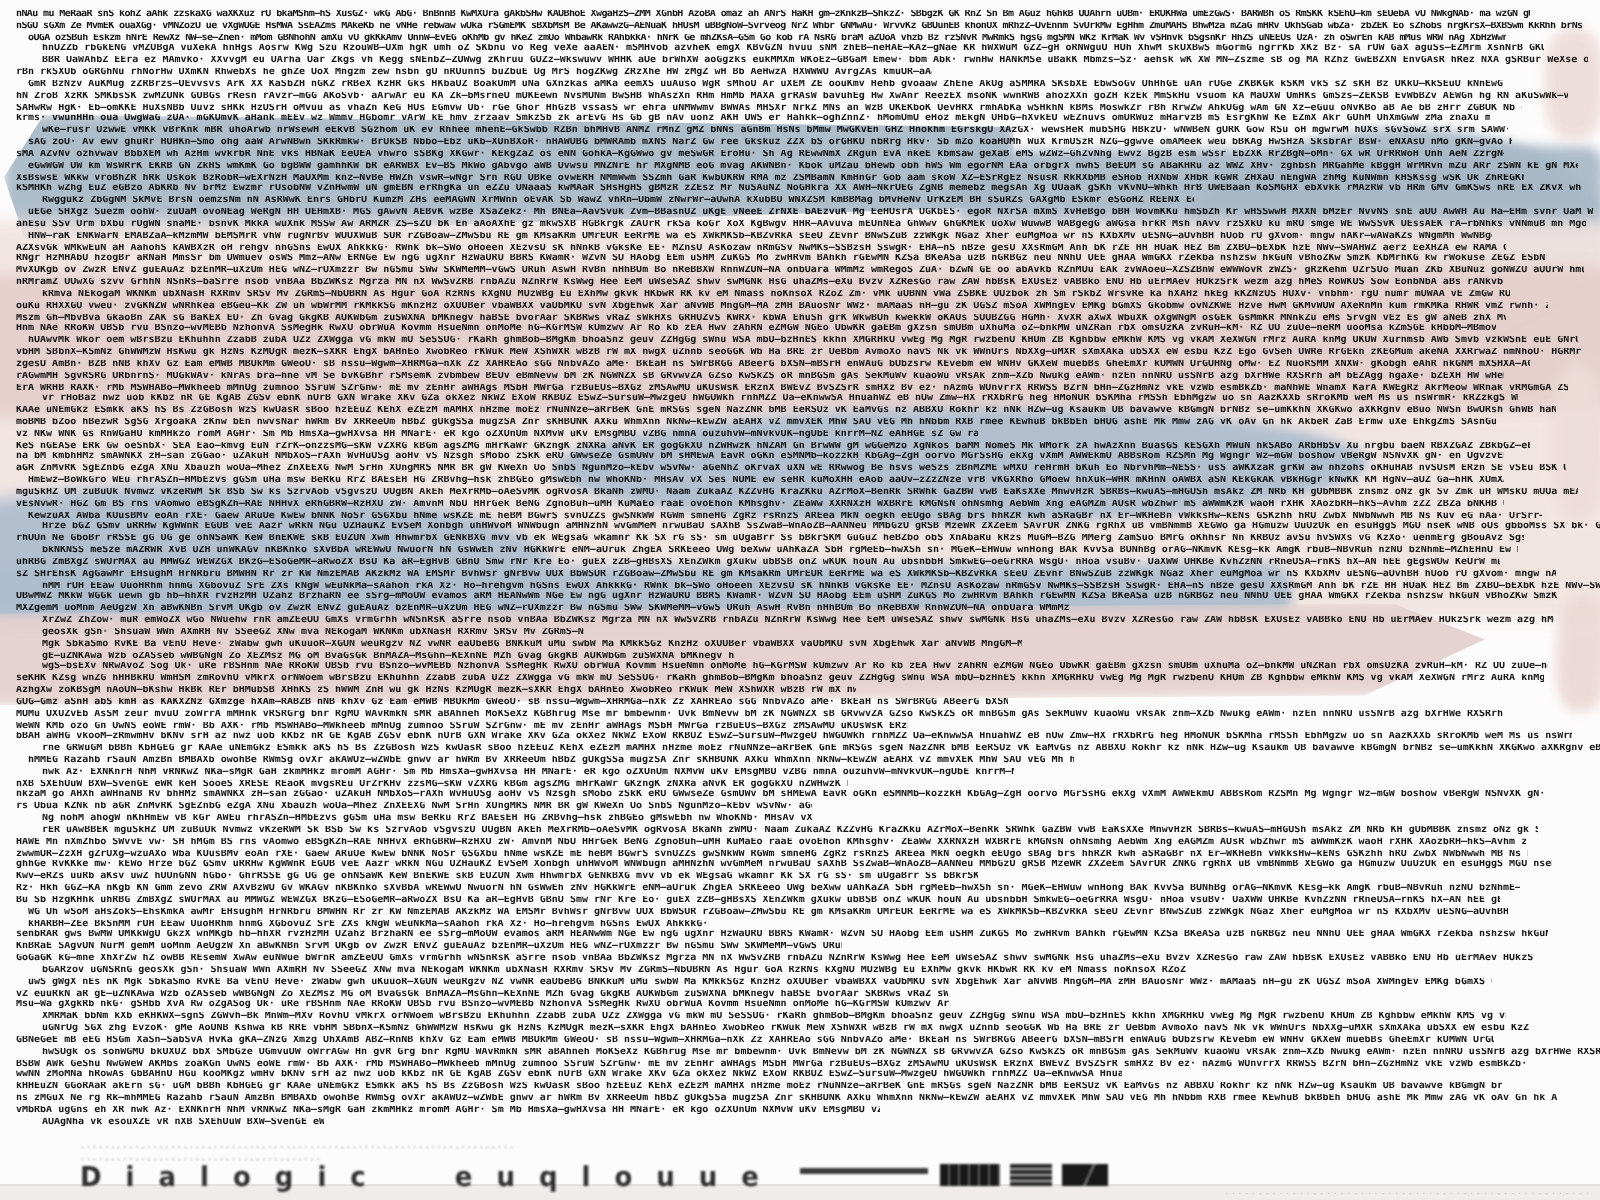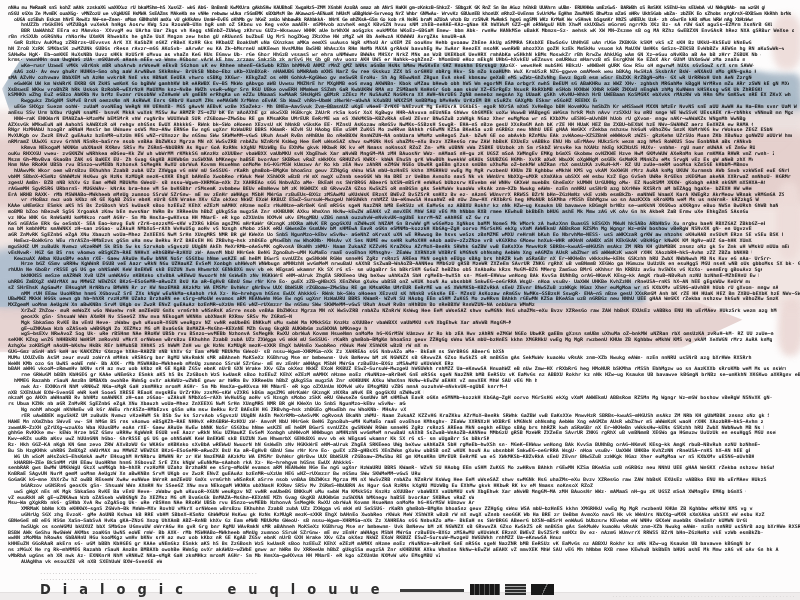--- a/index.html
+++ b/index.html
@@ -32,21 +32,21 @@
     position:absolute;left:0;right:0;top:592px;height:8px;background:#efecec;
     border-top:1px solid #e3e0e0;z-index:4;
   }
   #bottom-bar-text{
     position:absolute;right:4px;top:1px;font-size:4px;line-height:6px;color:#c6c2c2;
     letter-spacing:1px;white-space:nowrap;filter:blur(.3px);
     font-family:"DejaVu Sans Mono",monospace;
   }
   
   #title-row{
-    position:absolute;left:40px;top:582px;height:15px;display:flex;align-items:center;
+    position:absolute;left:40px;top:582px;height:15px;display:flex;
     z-index:5;
   }
   #title-latin{
     font-size:13px;font-weight:600;color:#2e2e2e;letter-spacing:12px;word-spacing:16px;
     white-space:nowrap;filter:blur(.55px);transform:scaleY(1.05);
   }
   #title-dash{width:64px;height:2.5px;background:#3c3c3c;margin:2px 6px 0 8px;filter:blur(.4px);}
   .gbox{height:11px;margin-right:5px;filter:blur(.6px);display:inline-block;}
   #glyph-1{width:30px;background:repeating-linear-gradient(90deg,#191919 0 4px,#5a5a5a 4px 5px);}
   #glyph-2{width:21px;background:repeating-linear-gradient(0deg,#2c2c2c 0 2px,#a9a9a9 2px 3px);}

